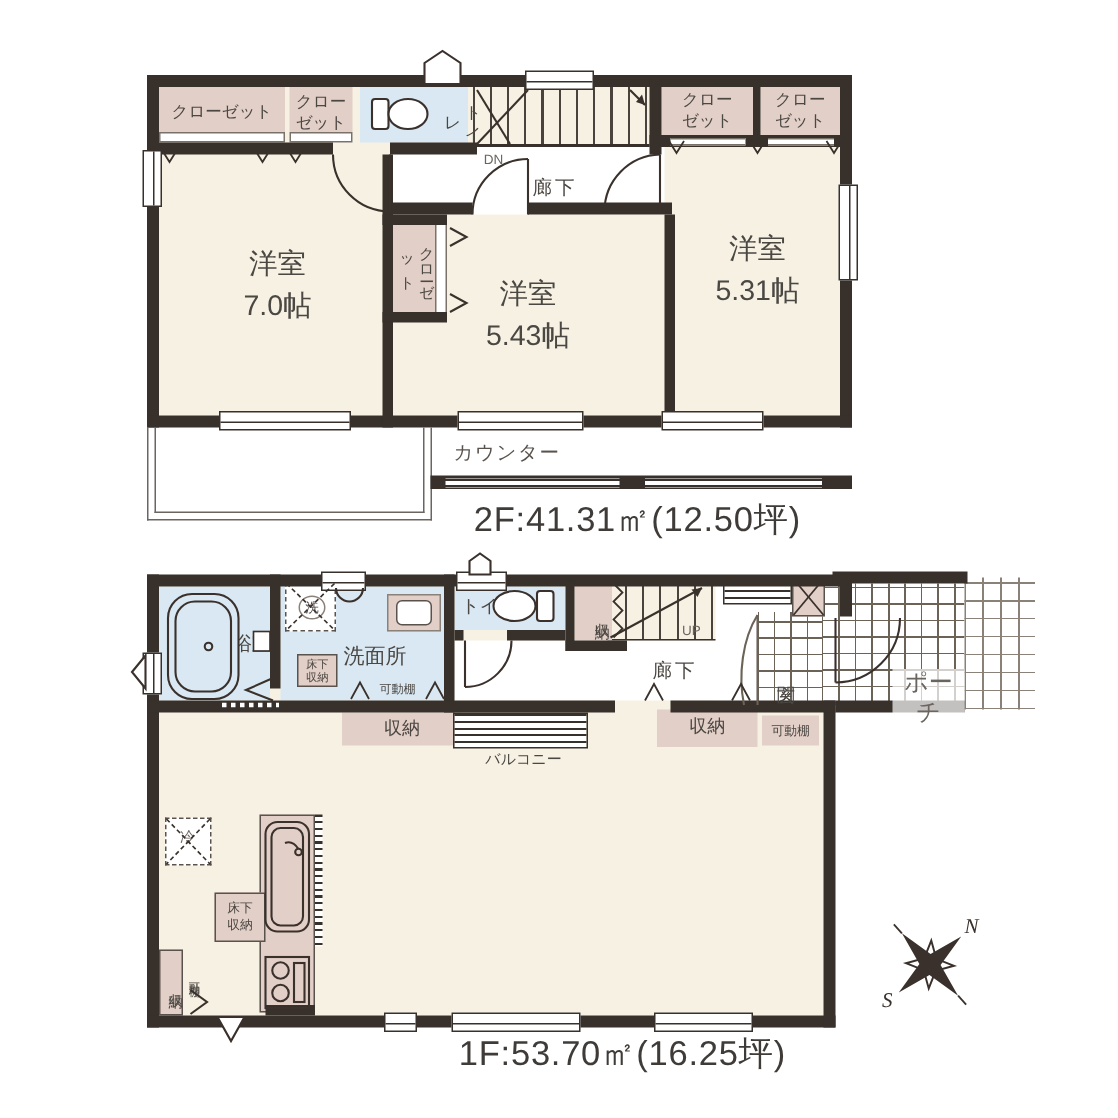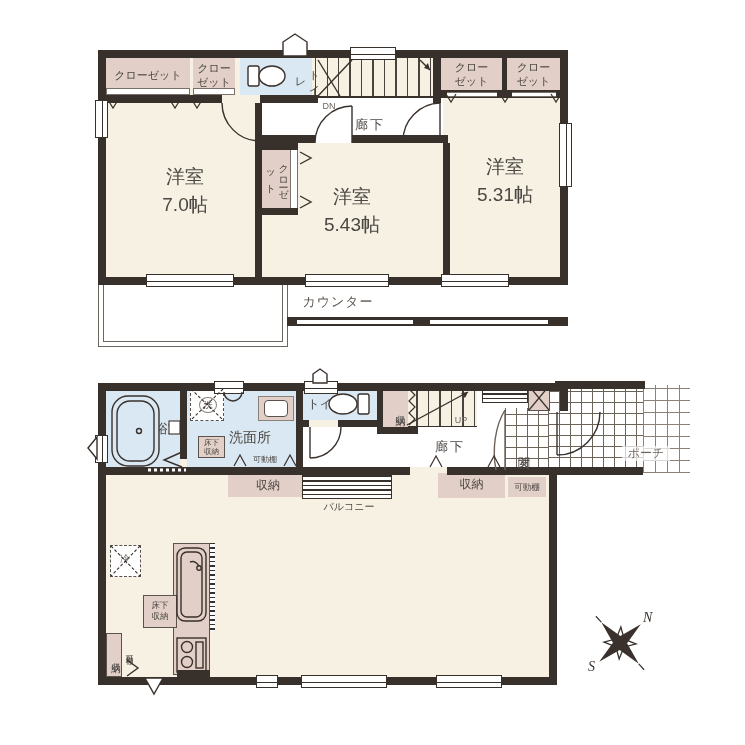--- a/index.html
+++ b/index.html
@@ -90,20 +90,21 @@
   <div class="lbl" style="left:507px;top:61px;width:53px;font-size:11px;">クロー
 ゼット</div>
   <div class="lbl vert" style="left:263px;top:153px;height:46px;width:27px;font-size:10px;line-height:13px;">クローゼット</div>
   <div class="lbl" style="left:130px;top:163px;width:110px;font-size:19px;line-height:1.45;">洋室
 7.0帖</div>
   <div class="lbl" style="left:297px;top:183px;width:110px;font-size:19px;line-height:1.45;">洋室
 5.43帖</div>
   <div class="lbl" style="left:450px;top:153px;width:110px;font-size:19px;line-height:1.45;">洋室
 5.31帖</div>
   <div class="lbl" style="left:283px;top:294px;width:110px;font-size:13px;letter-spacing:1px;color:#5a534d;">カウンター</div>
+  <div class="lbl" style="left:280px;top:332px;width:290px;font-size:23px;letter-spacing:0.5px;color:#3f3b38;">2F:41.31㎡(12.50坪)</div>
 
   <div class="a cream" style="left:106px;top:391px;width:443px;height:286px;"></div>
   <div class="a blue" style="left:106px;top:391px;width:74px;height:76px;"></div>
   <div class="a blue" style="left:187px;top:391px;width:109px;height:76px;"></div>
   <div class="a blue" style="left:303px;top:391px;width:74px;height:29px;"></div>
   <div class="a white" style="left:303px;top:427px;width:246px;height:40px;"></div>
   <div class="a white" style="left:477px;top:387px;width:72px;height:80px;"></div>
   <div class="a white treadsv" style="left:405px;top:387px;width:72px;height:40px;border-bottom:1.5px solid #37302b;"></div>
   <div class="a tile" style="left:505px;top:408px;width:55px;height:62px;"></div>
   <div class="a tile" style="left:548px;top:389px;width:95px;height:80px;"></div>
@@ -154,30 +155,31 @@
   <div class="lbl" style="left:199px;top:397px;width:16px;height:14px;font-size:9px;background:#fff;border-radius:50%;border:1px solid #8a8178;line-height:14px;">洗</div>
   <div class="lbl" style="left:215px;top:429px;width:70px;font-size:14px;">洗面所</div>
   <div class="lbl" style="left:199px;top:438px;width:25px;font-size:7.5px;line-height:1.2;">床下
 収納</div>
   <div class="lbl" style="left:248px;top:455px;width:34px;font-size:8px;">可動棚</div>
   <div class="lbl" style="left:306px;top:397px;width:40px;font-size:12px;">トイレ</div>
   <div class="lbl vert" style="left:384px;top:390px;height:36px;width:22px;font-size:10px;">収納</div>
   <div class="lbl" style="left:448px;top:415px;width:26px;font-size:9px;color:#6b6560;">UP</div>
   <div class="lbl" style="left:420px;top:439px;width:60px;font-size:13px;letter-spacing:2px;">廊下</div>
   <div class="lbl vert" style="left:513px;top:428px;height:40px;width:18px;font-size:12px;">玄関</div>
-  <div class="lbl" style="left:622px;top:446px;width:48px;font-size:12px;color:#6b6560;background:rgba(255,255,255,0.7);">ポーチ</div>
+  <div class="lbl" style="left:595px;top:446px;width:48px;font-size:16px;color:#6b6560;background:rgba(255,255,255,0.7);">ポーチ</div>
   <div class="lbl" style="left:228px;top:478px;width:80px;font-size:12px;">収納</div>
   <div class="lbl" style="left:317px;top:501px;width:64px;font-size:10px;">バルコニー</div>
   <div class="lbl" style="left:438px;top:477px;width:67px;font-size:12px;">収納</div>
   <div class="lbl" style="left:508px;top:482px;width:38px;font-size:8.5px;">可動棚</div>
   <div class="lbl" style="left:115px;top:553px;width:20px;font-size:10px;color:#6b6560;">冷</div>
   <div class="lbl" style="left:146px;top:600px;width:28px;font-size:8.5px;line-height:1.3;">床下
 収納</div>
   <div class="lbl vert" style="left:107px;top:638px;height:36px;width:15px;font-size:9.5px;">収納</div>
   <div class="lbl vert" style="left:122px;top:634px;height:32px;width:12px;font-size:7.5px;">可動棚</div>
+  <div class="lbl" style="left:260px;top:688px;width:310px;font-size:23px;letter-spacing:0.5px;color:#3f3b38;">1F:53.70㎡(16.25坪)</div>
 
   <svg class="ovl" width="745" height="745" viewBox="0 0 745 745">
     <g stroke="#3a312c" fill="none" stroke-width="1.4">
 
       <g>
         <line x1="260" y1="103" x2="260" y2="141"></line>
         <path d="M222,103 A38,38 0 0 0 260,141"></path>
       </g>
       <g>
         <line x1="352" y1="143" x2="352" y2="106"></line>

